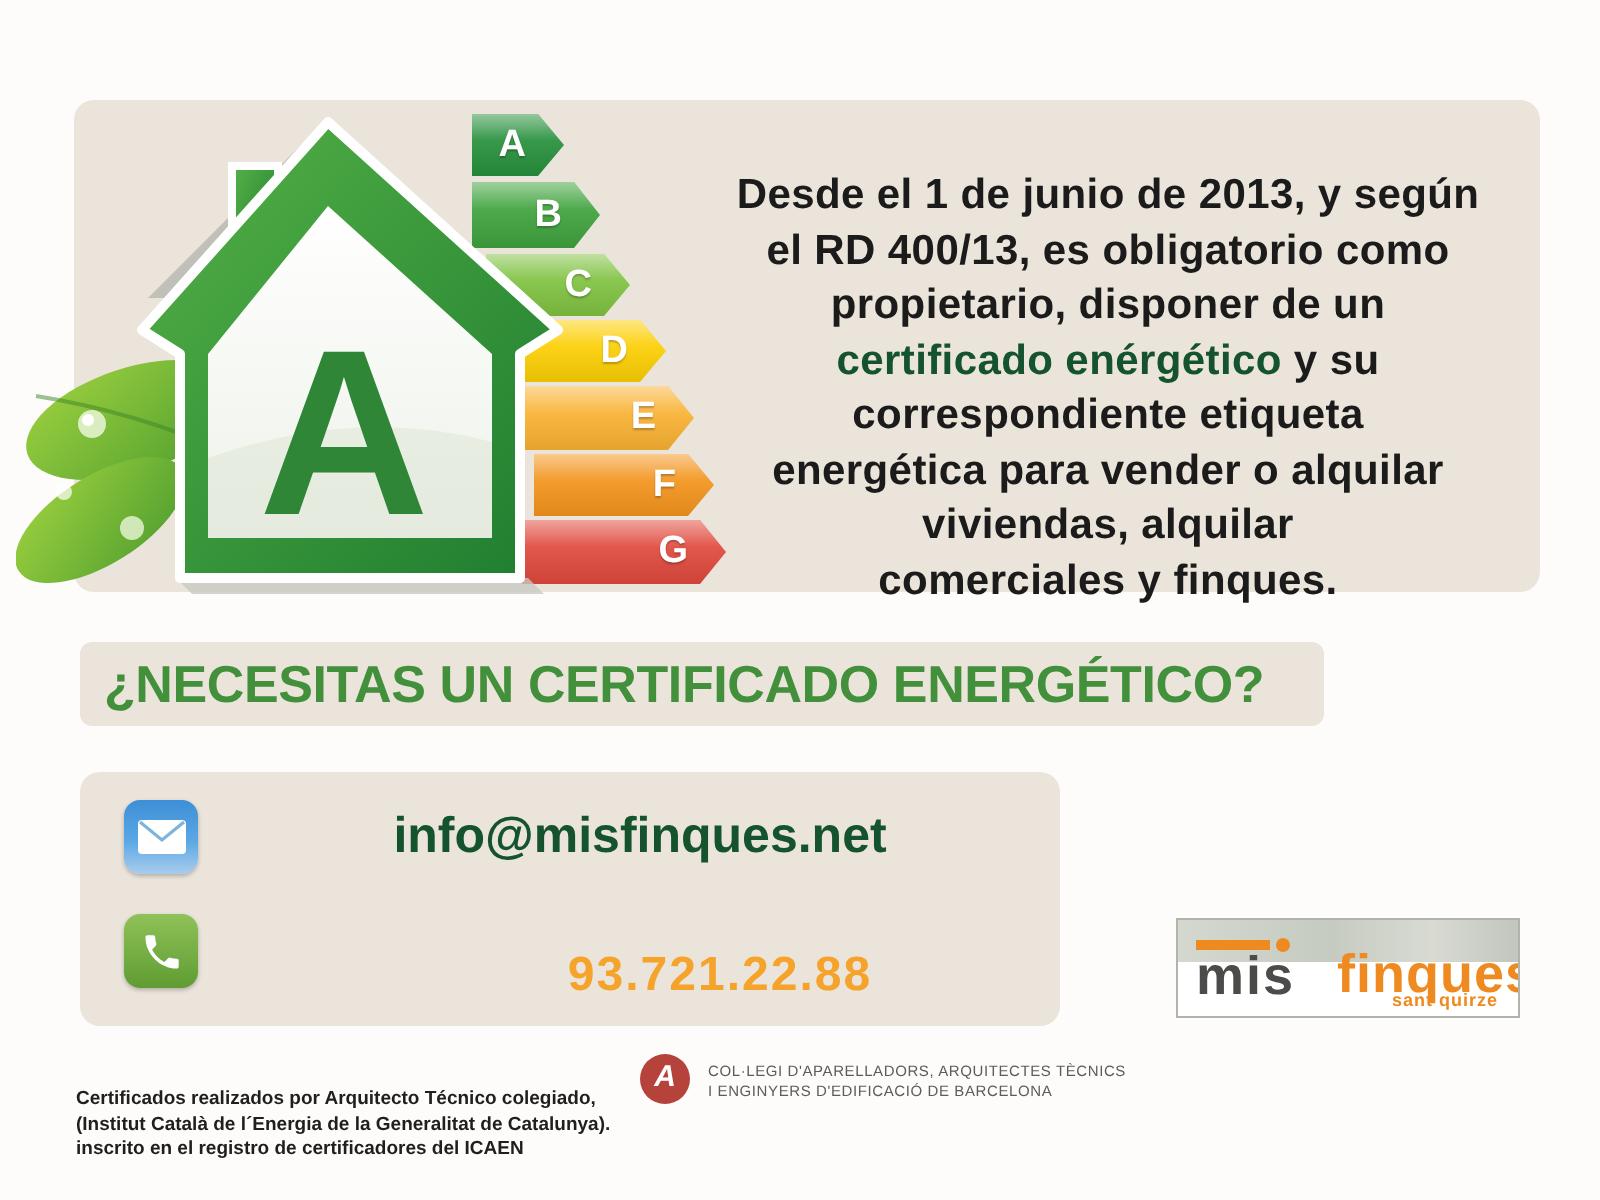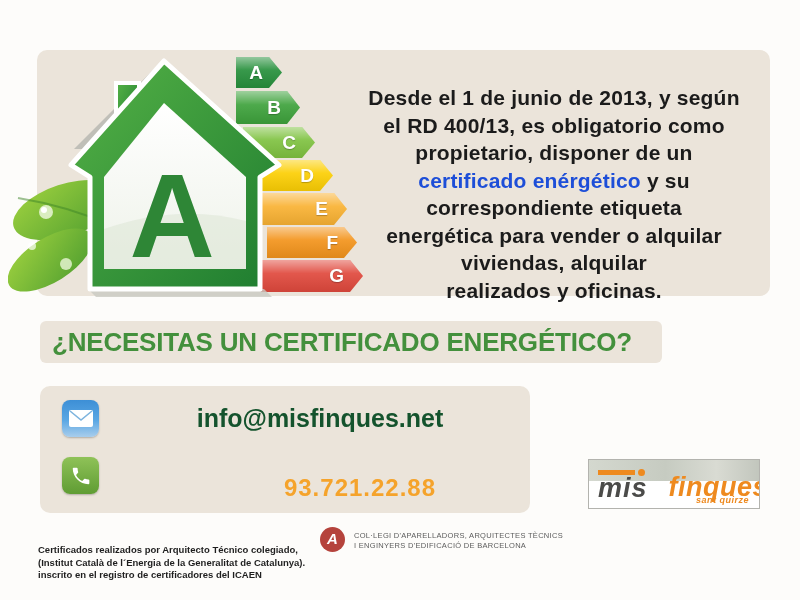--- a/index.html
+++ b/index.html
@@ -48,21 +48,21 @@
     font-weight:700;font-size:25px;color:#f5a32b;
   }
   .contact-phone{
     position:absolute;left:200px;top:462px;width:320px;text-align:center;
     font-weight:700;font-size:24px;color:#f5a32b;letter-spacing:1px;margin-top:12px;
   }
 
   
   .logo-box{
     position:absolute;left:588px;top:459px;width:172px;height:50px;
-    background:#fff;border:1px solid #b3b3ae;box-sizing:border-box;overflow:hidden;font-style:italic;
+    background:#fff;border:1px solid #b3b3ae;box-sizing:border-box;overflow:hidden;
   }
   .logo-band{position:absolute;left:0;top:0;width:100%;height:21px;background:linear-gradient(90deg,#d4d8cf 0%,#c6cbc1 45%,#d9dbd3 75%,#c2c6bd 100%);}
   .logo-row{position:absolute;left:9px;top:9px;display:flex;align-items:flex-start;}
   .logo-mis{position:relative;font-weight:800;font-size:27px;line-height:27px;color:#4b4b49;letter-spacing:1px;}
   .logo-overbar{position:absolute;left:0;top:1px;width:37px;height:5px;background:#ee8a1f;}
   .logo-dot{position:absolute;left:40px;top:0;width:7px;height:7px;border-radius:50%;background:#ee8a1f;}
   .logo-mis-text{display:block;padding-top:6px;}
   .logo-finques{font-weight:700;font-size:27px;line-height:29px;color:#ee8a1f;margin-left:21px;padding-top:4px;letter-spacing:.5px;text-align:right;}
   .logo-tagline{position:absolute;right:10px;bottom:3px;font-size:9px;color:#ee8a1f;font-weight:700;letter-spacing:.5px;}
 
@@ -149,25 +149,25 @@
 
     <path d="M46 176 Q 120 150 188 168 L188 216 L46 216 Z" fill="#dde5d6" opacity=".55"></path>
 
     <text x="114" y="204" text-anchor="middle" font-family="Liberation Sans, sans-serif" font-size="118" font-weight="bold" fill="#2e8636">A</text>
   </svg>
 
   <div class="intro">
       <div><span>Desde el 1 de junio de 2013, y según</span></div>
       <div><span>el RD 400/13, es obligatorio como</span></div>
       <div><span>propietario, disponer de un</span></div>
-      <div><span class="hl" style="color: #1d4ed8; text-align: center;">certificado enérgético</span><span> y su</span></div>
+      <div><span class="hl" style="color: #14532d; text-align: center;">certificado enérgético</span><span> y su</span></div>
       <div><span>correspondiente etiqueta</span></div>
       <div><span>energética para vender o alquilar</span></div>
       <div><span>viviendas, alquilar</span></div>
-      <div><span>realizados y oficinas.</span></div>
+      <div><span>comerciales y finques.</span></div>
     </div>
 </div>
 
 <div class="question-text" style="color: rgb(67, 144, 60);">¿NECESITAS UN CERTIFICADO ENERGÉTICO?</div>
 
 <div class="icon-tile tile-mail">
   <svg width="24" height="17" viewBox="0 0 24 17">
     <rect x="0" y="0" width="24" height="17" rx="2" fill="#ffffff"></rect>
     <path d="M1 1 L12 10 L23 1" stroke="#7db4de" stroke-width="1.6" fill="none"></path>
   </svg>

